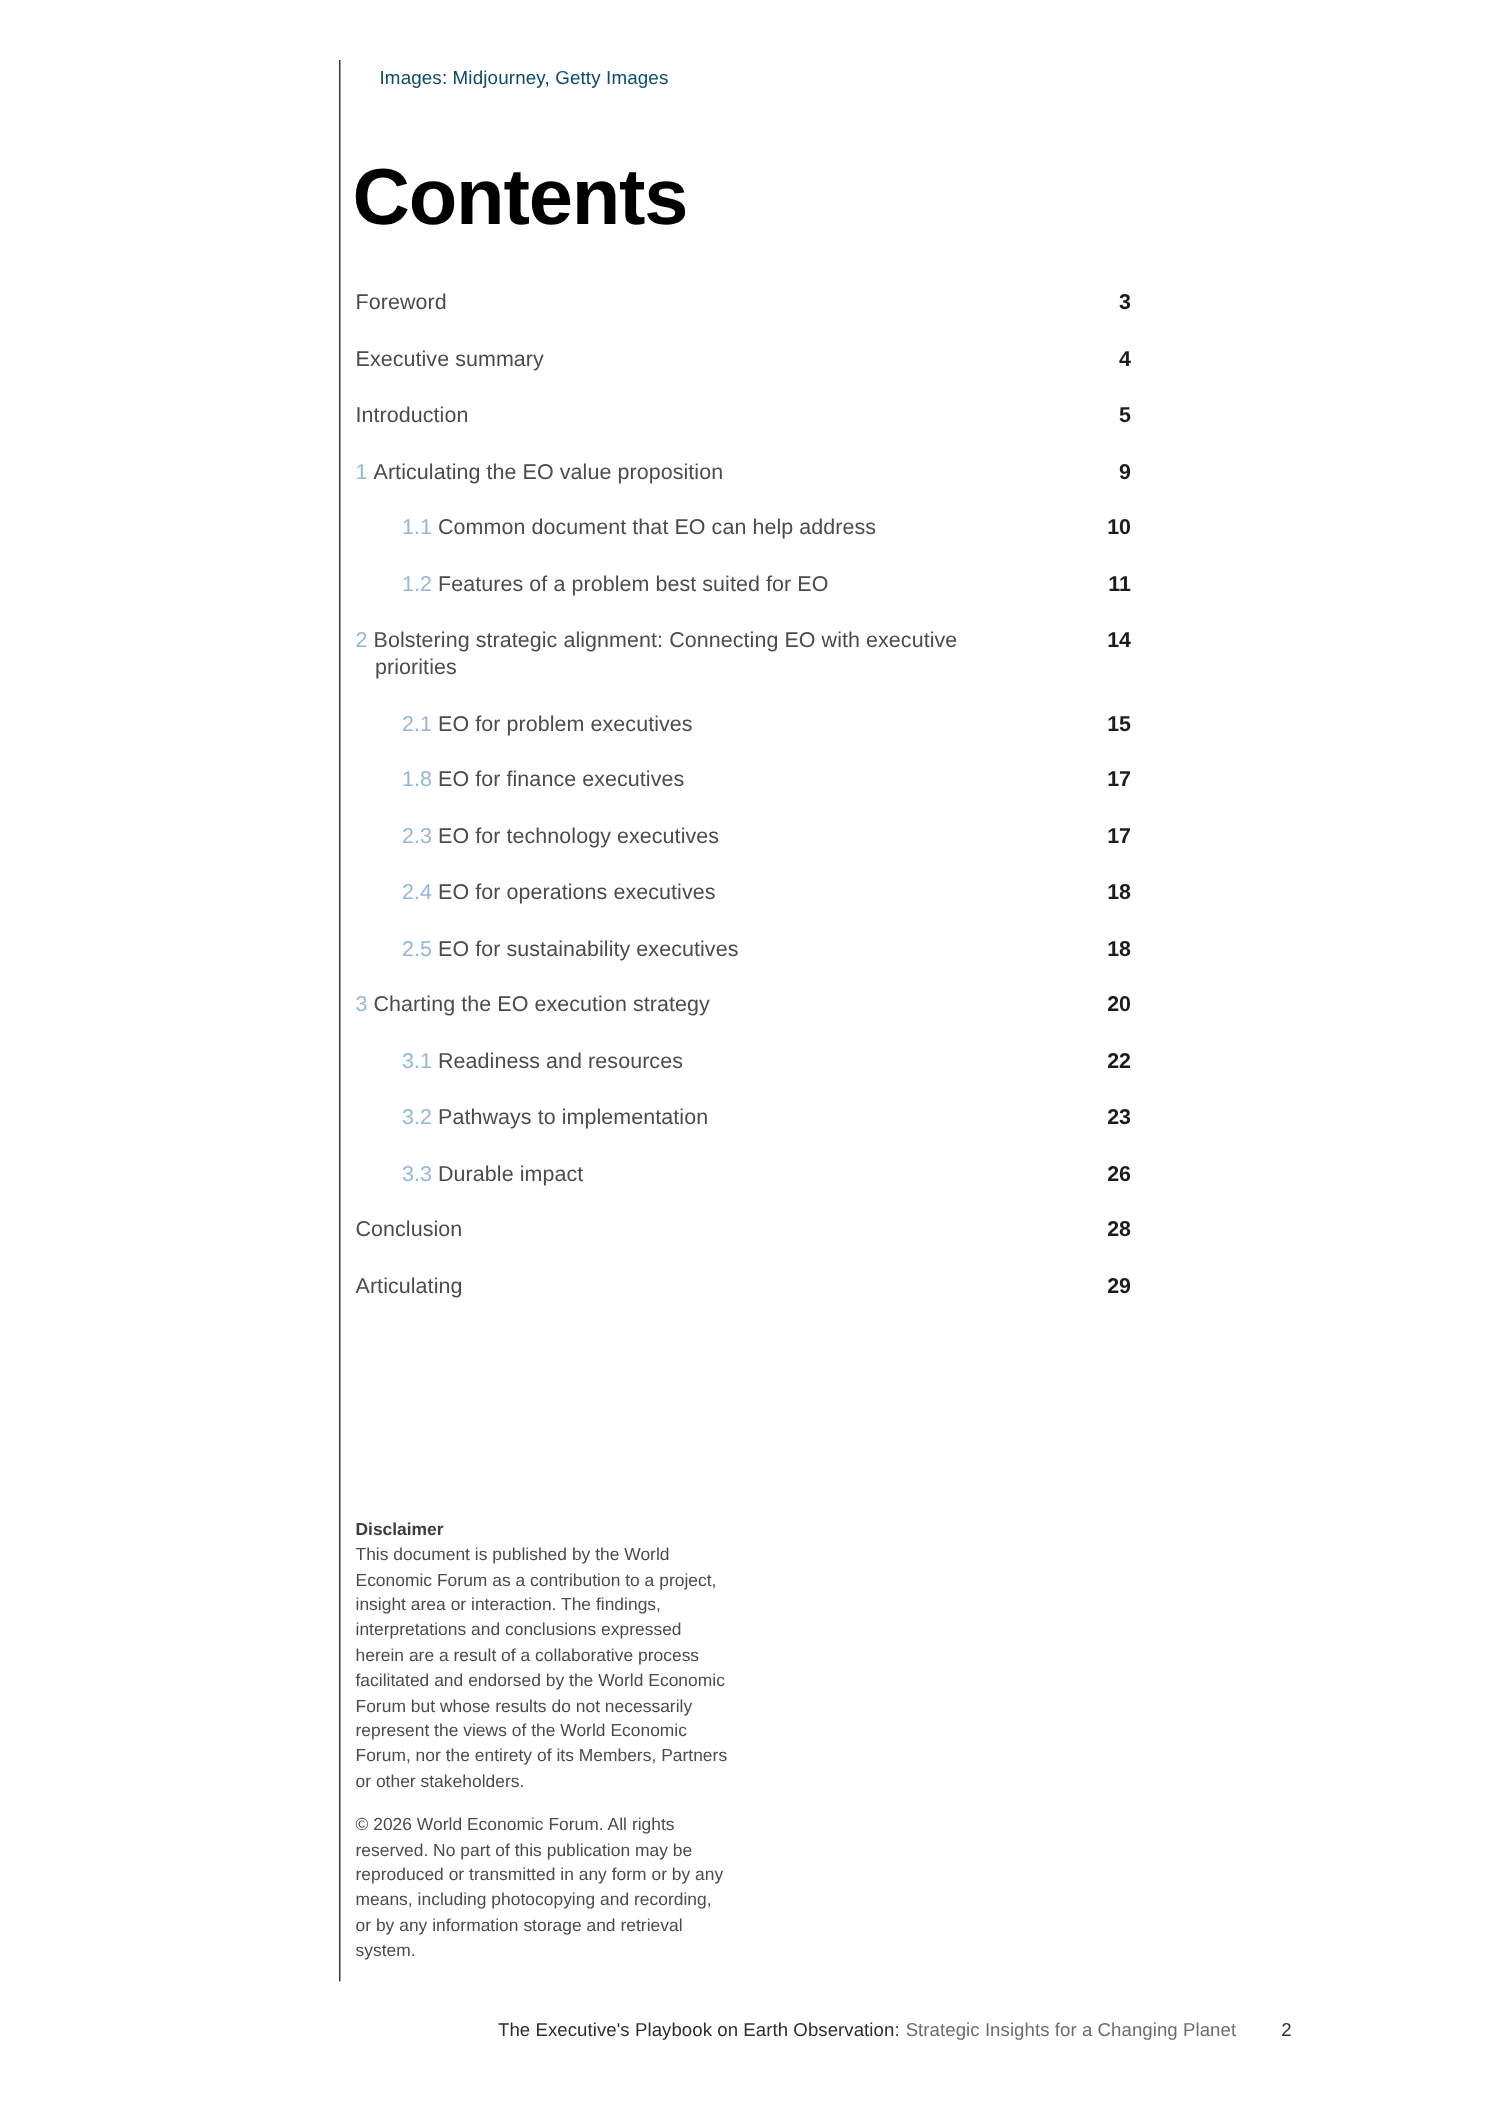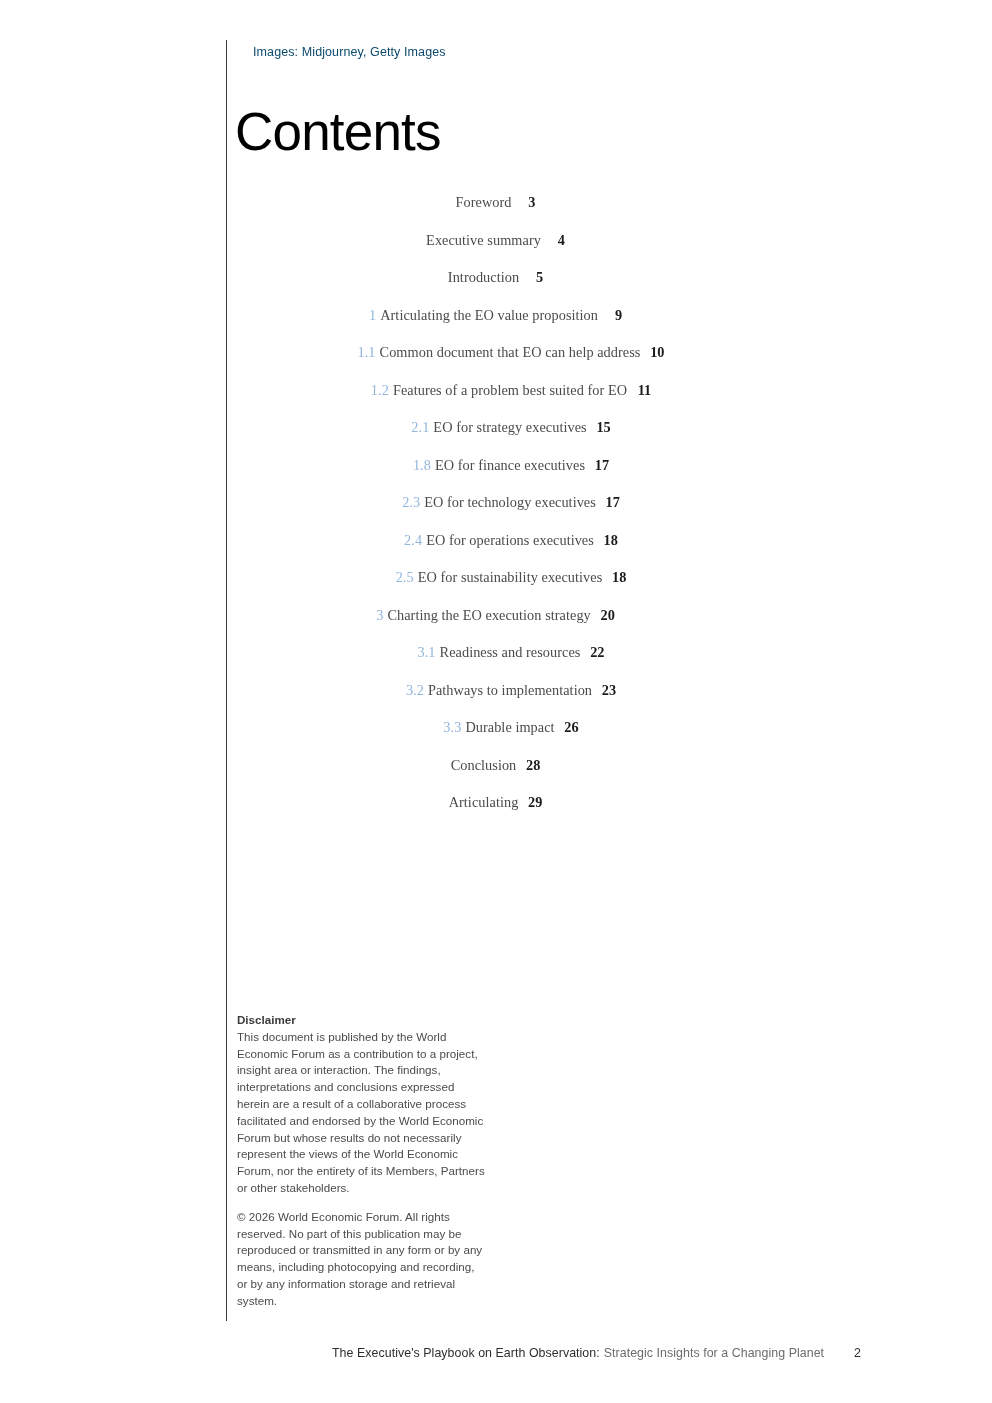--- a/index.html
+++ b/index.html
@@ -46,40 +46,39 @@
     white-space: nowrap;
     margin-left: 16px;
   }
 
   
   .page-title {
     position: absolute;
     left: 235px;
     top: 105px;
     font-size: 53px;
-    font-weight: normal;
+    font-weight: bold;
     color: #000000;
     letter-spacing: -0.8px;
     line-height: 1;
   }
 
   
   .toc {
     position: absolute;
     left: 237px;
     top: 193px;
     width: 517px;
   }
 
   .toc-row {
     display: flex;
     align-items: flex-start;
-    justify-content: center;
+    justify-content: space-between;
     margin-bottom: 19.5px;
-    font-family: Liberation Serif, serif;
   }
 
   .toc-row.level-2 {
     padding-left: 31px;
   }
 
   .toc-label {
     font-size: 14.3px;
     line-height: 18px;
     color: #4b4b4b;
@@ -206,22 +205,26 @@
         <div class="toc-page">9</div>
       </div>
       <div class="toc-row level-2">
         <div class="toc-label"><span class="toc-num">1.1</span><span>Common document that EO can help address</span></div>
         <div class="toc-page">10</div>
       </div>
       <div class="toc-row level-2">
         <div class="toc-label"><span class="toc-num">1.2</span><span>Features of a problem best suited for EO</span></div>
         <div class="toc-page">11</div>
       </div>
-      <div class="toc-row level-2">
-        <div class="toc-label"><span class="toc-num">2.1</span><span>EO for strategy executives</span></div>
+      <div class="toc-row level-1">
+        <div class="toc-label"><span class="toc-num">2</span><span>Bolstering strategic alignment: Connecting EO with executive priorities</span></div>
+        <div class="toc-page">14</div>
+      </div>
+      <div class="toc-row level-2">
+        <div class="toc-label"><span class="toc-num">2.1</span><span>EO for problem executives</span></div>
         <div class="toc-page">15</div>
       </div>
       <div class="toc-row level-2">
         <div class="toc-label"><span class="toc-num">1.8</span><span>EO for finance executives</span></div>
         <div class="toc-page">17</div>
       </div>
       <div class="toc-row level-2">
         <div class="toc-label"><span class="toc-num">2.3</span><span>EO for technology executives</span></div>
         <div class="toc-page">17</div>
       </div>

